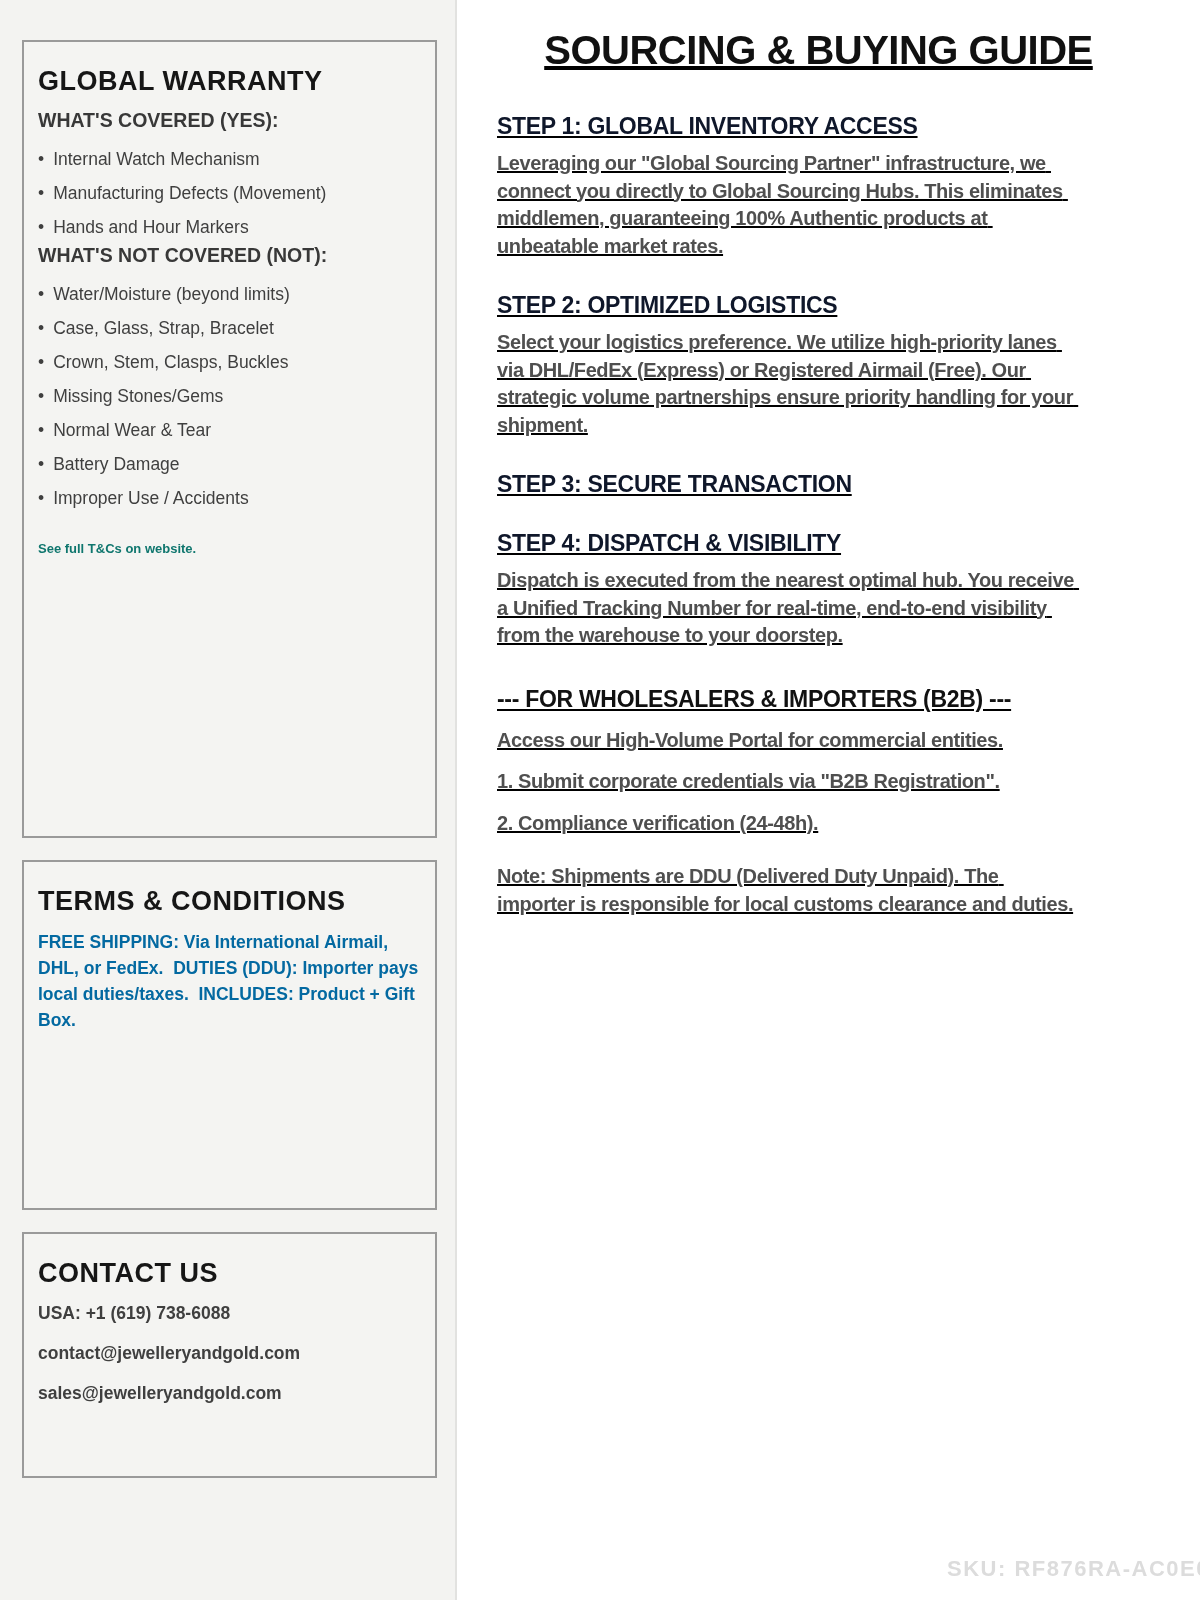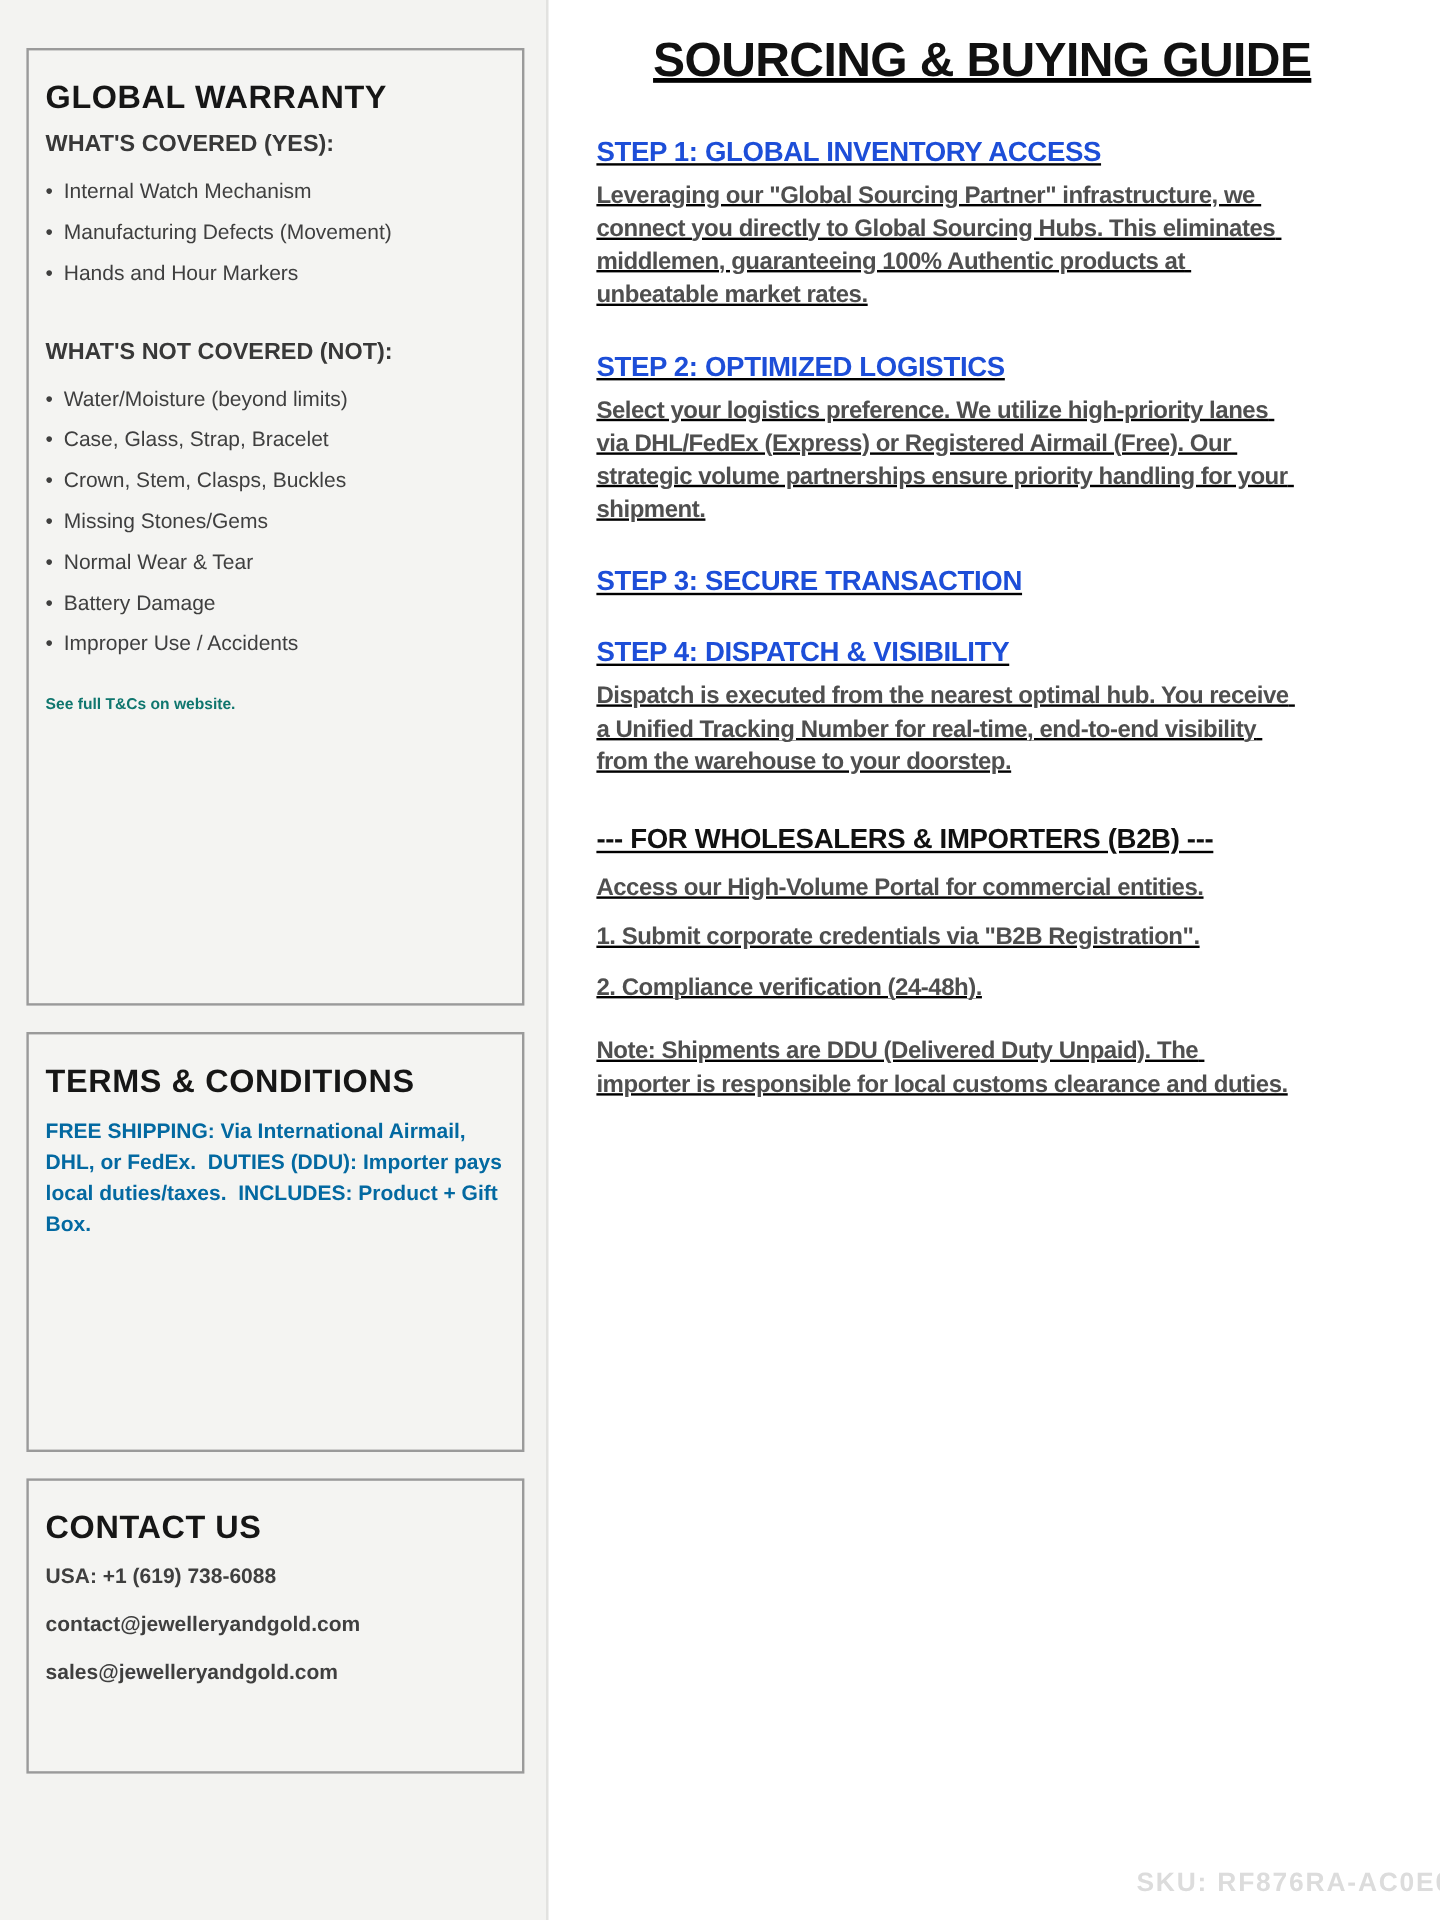--- a/index.html
+++ b/index.html
@@ -43,21 +43,21 @@
     font-weight: bold;
     color: #161616;
     letter-spacing: 0.5px;
   }
   .subhead {
     margin: 0 0 10px 0;
     font-size: 19.5px;
     font-weight: bold;
     color: #383838;
   }
-  .subhead.second { margin-top: 38px; }
+  .subhead.second { }
   ul.bullets {
     list-style: none;
     margin: 0;
     padding: 0;
   }
   ul.bullets li {
     font-size: 17.5px;
     font-weight: normal;
     color: #3f3f3f;
     line-height: 34px;
@@ -104,21 +104,21 @@
     font-size: 40px;
     font-weight: bold;
     color: #111111;
     text-align: center;
     letter-spacing: -0.5px;
   }
   .step h3 {
     margin: 32px 0 10px 0;
     font-size: 23px;
     font-weight: bold;
-    color: #1d4ed8;
+    color: #0f172a;
     letter-spacing: -0.3px;
   }
   .step:first-of-type h3 { margin-top: 0; }
   .step p, .b2b p {
     margin: 0 0 14px 0;
     max-width: 580px;
     font-size: 20px;
     font-weight: bold;
     color: #4f4f4f;
     line-height: 27.5px;

